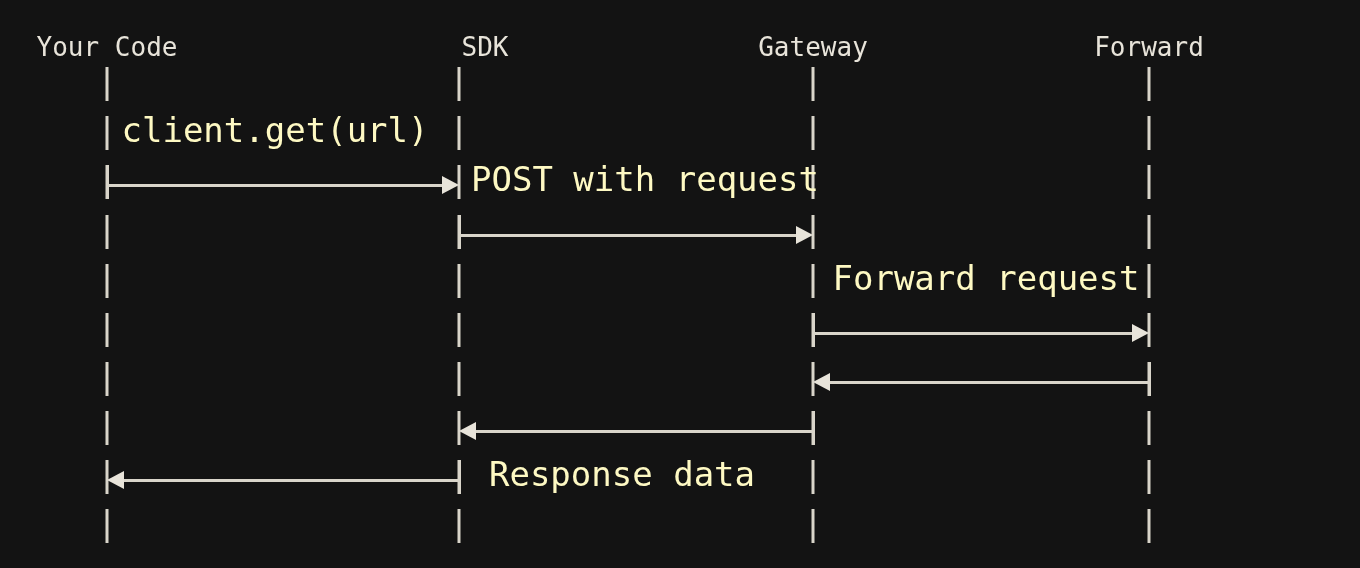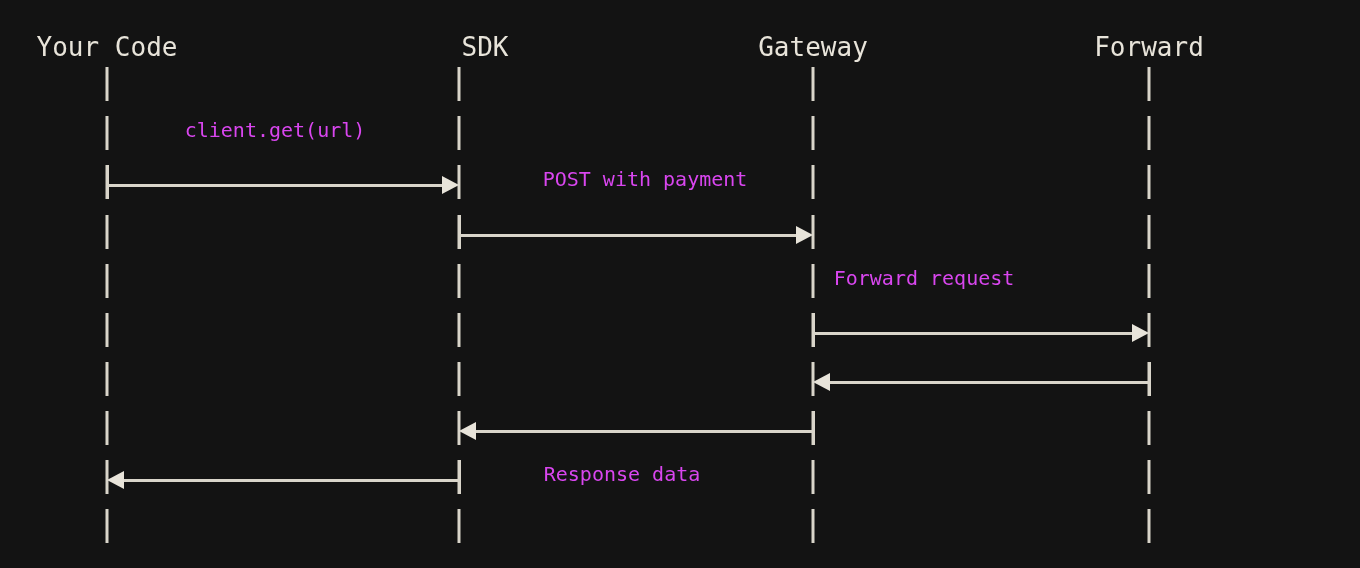--- a/index.html
+++ b/index.html
@@ -65,22 +65,22 @@
   }
   .msg-tail {
     position: absolute;
     width: 3px;
     background: #d9d5ca;
   }
 
   
   .msg-label {
     position: absolute;
-    color: #d946ef;
-    font-size: 20px;
+    color: #fef9c3;
+    font-size: 34px;
     line-height: 30px;
     white-space: pre;
     transform: translateX(-50%);
   }
 </style>
 </head>
 <body>
 
 <div id="stage">
 
@@ -162,18 +162,18 @@
       </div>
       <div>
         <div class="msg-tail" style="top: 460px; height: 34px; left: 458px;"></div>
         <div class="msg-line" style="top: 479px; left: 124px; width: 335px;"></div>
         <div class="msg-head left" style="top: 471px; left: 107px;"></div>
       </div>
     </div>
 
   <div id="labels">
       <div class="msg-label" style="left: 275px; top: 115px;">client.get(url)</div>
-      <div class="msg-label" style="left: 645px; top: 164px;">POST with payment</div>
-      <div class="msg-label" style="left: 924px; top: 263px;">Forward request</div>
+      <div class="msg-label" style="left: 645px; top: 164px;">POST with request</div>
+      <div class="msg-label" style="left: 986px; top: 263px;">Forward request</div>
       <div class="msg-label" style="left: 622px; top: 459px;">Response data</div>
     </div>
 
 </div>
 
 </body></html>

